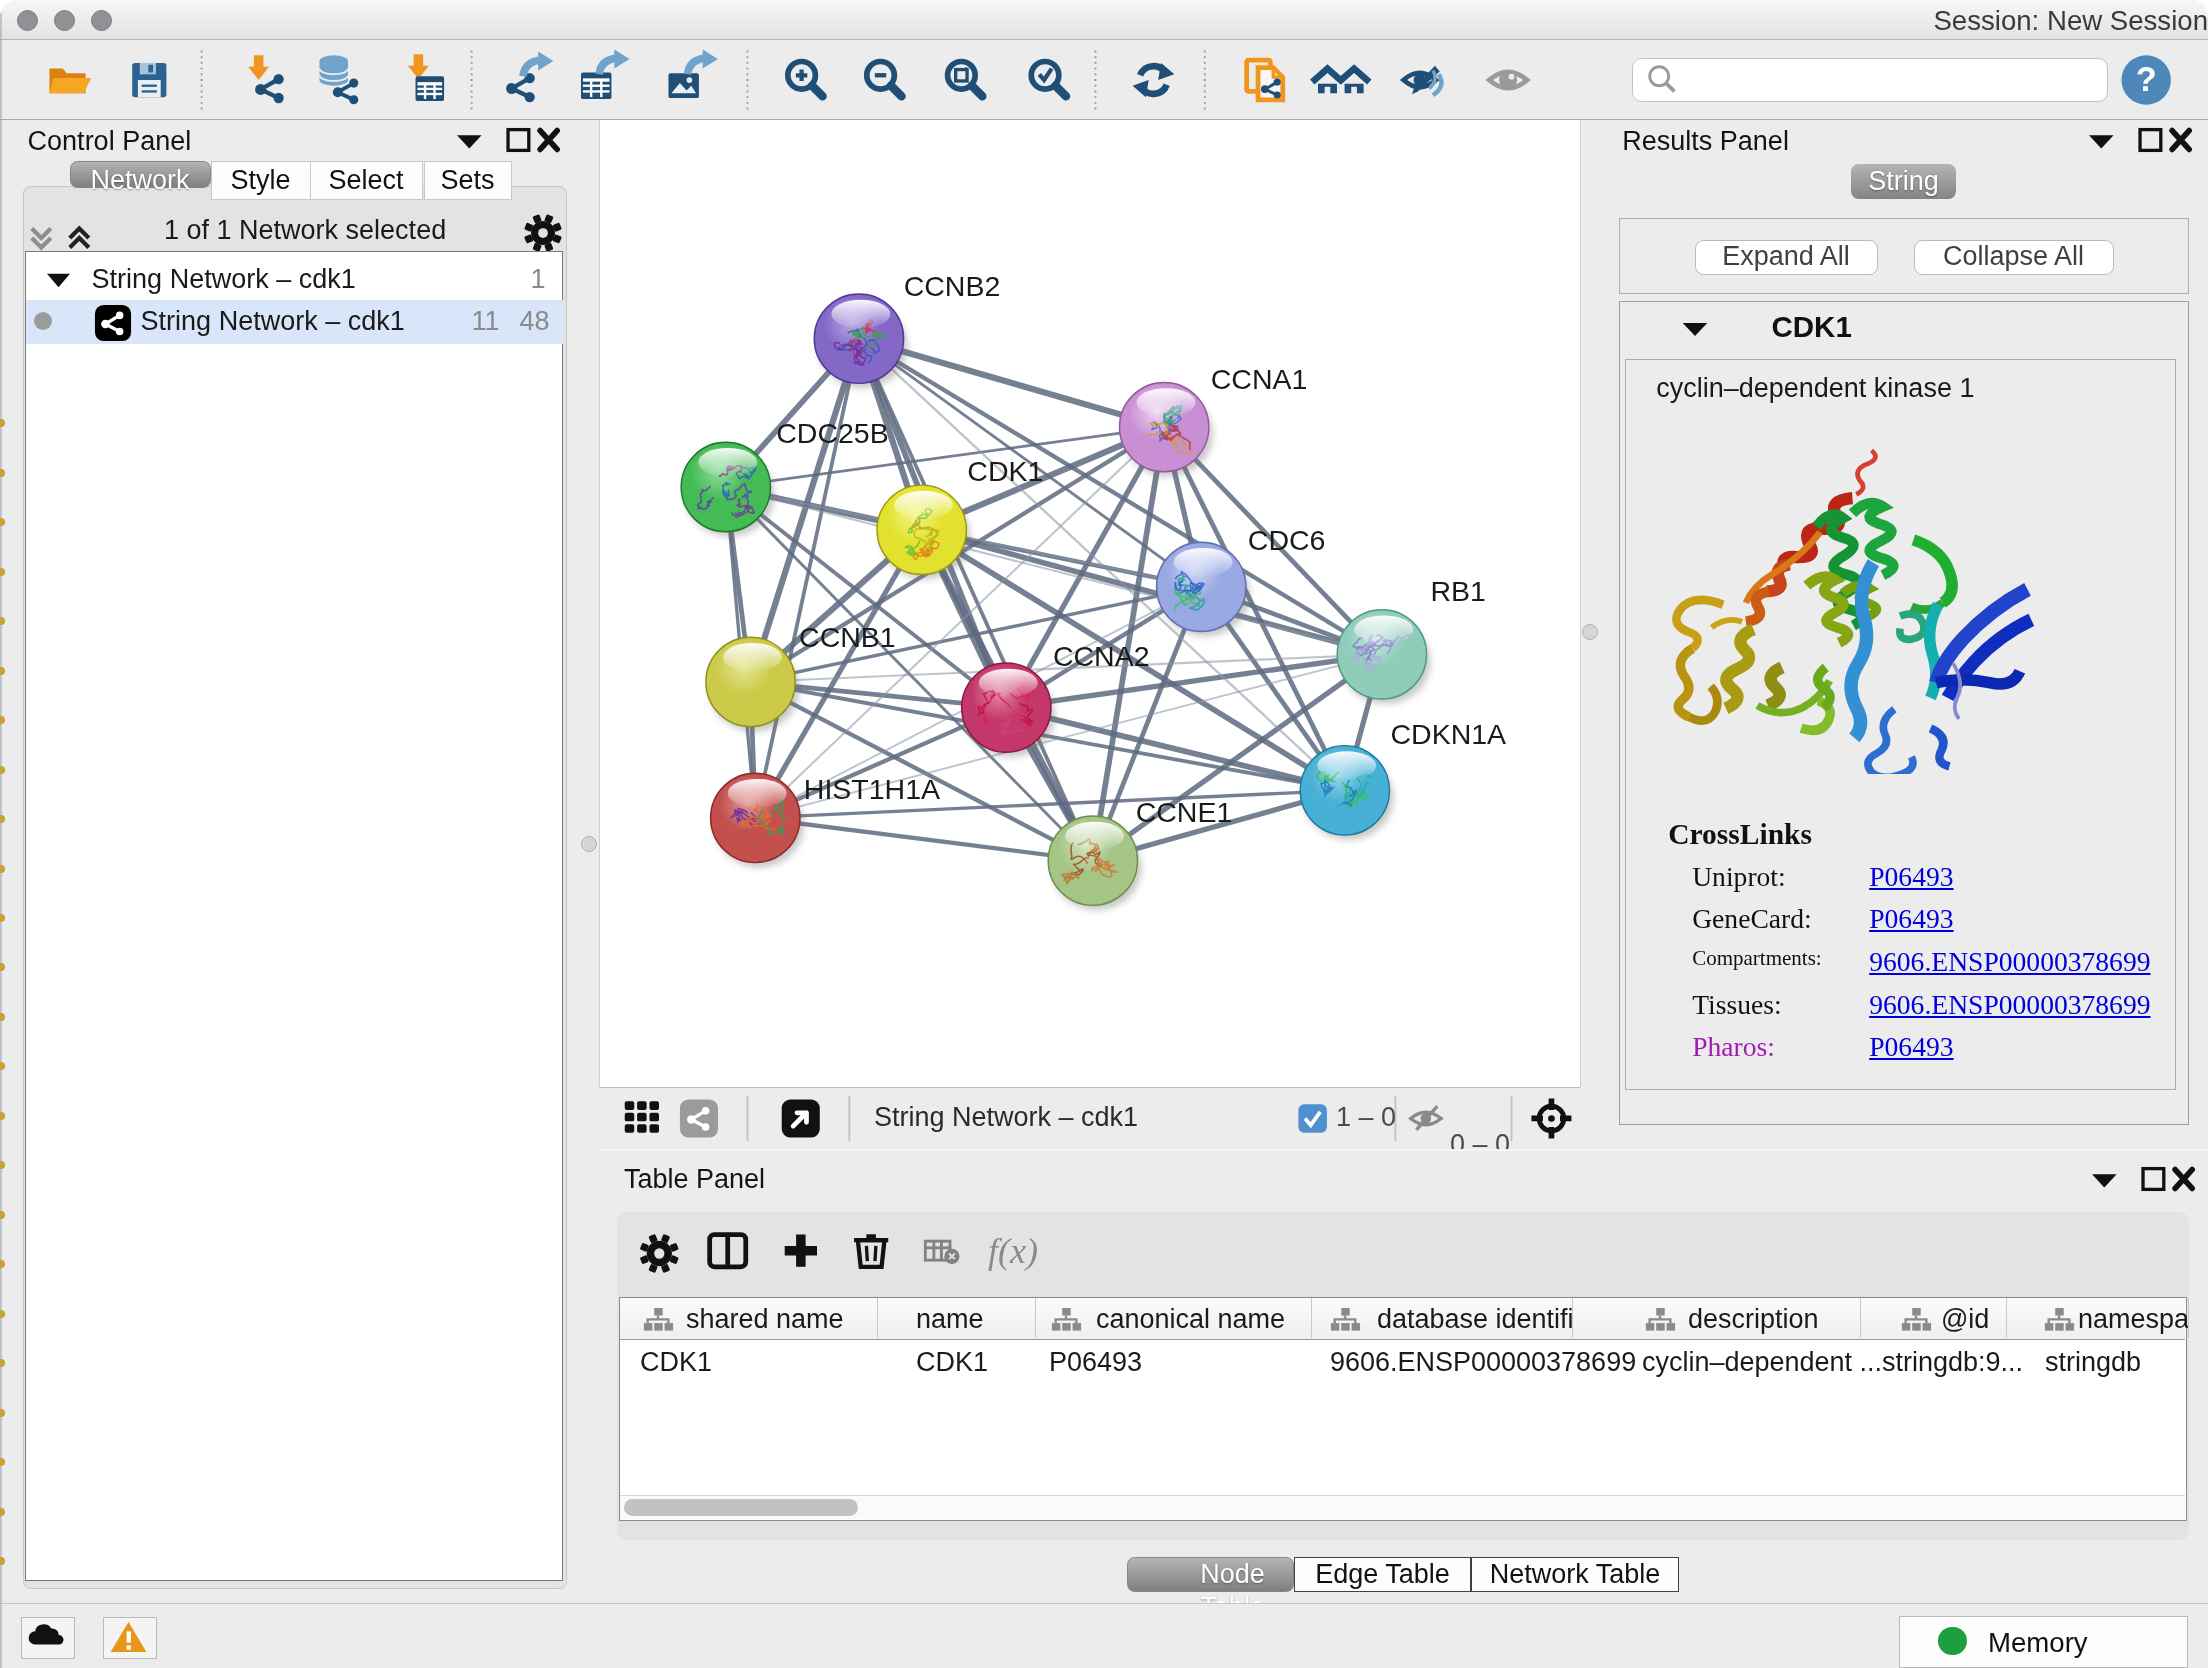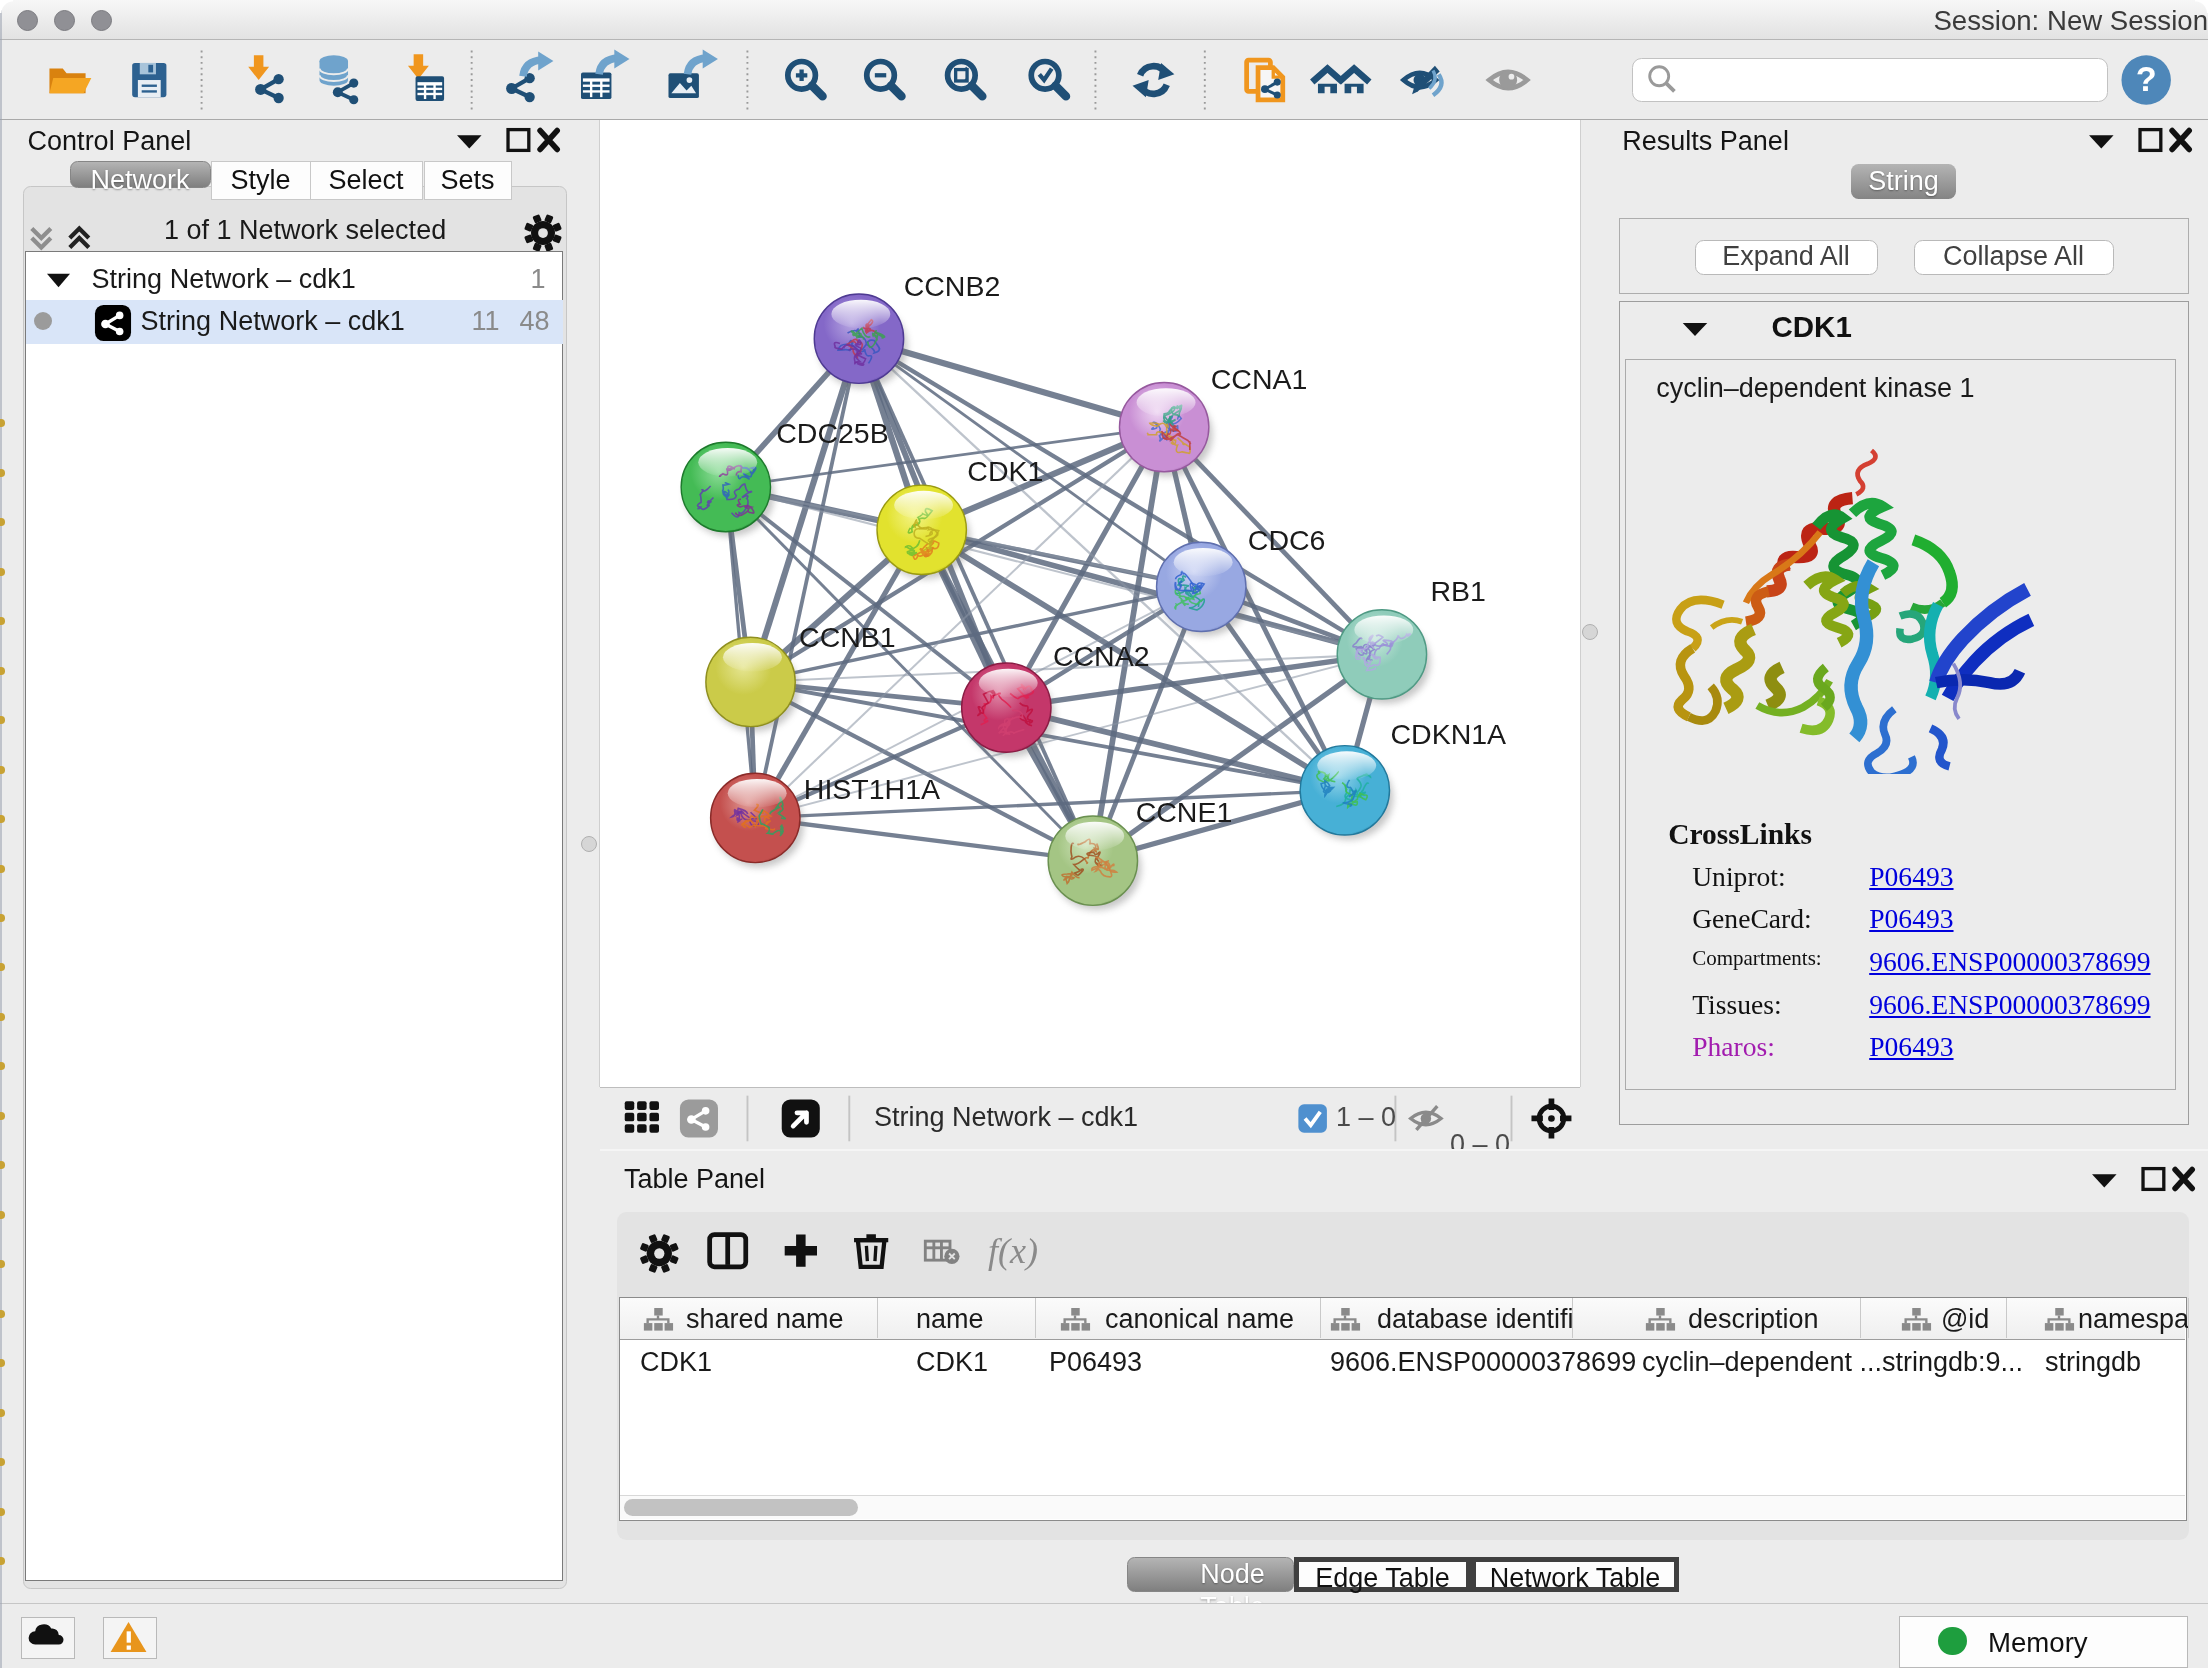--- a/index.html
+++ b/index.html
@@ -38,21 +38,21 @@
 #rp-box2 { position:absolute; left:9.5px; top:181px; width:570px; height:824px; background:#ececec; border:1.9px solid #9d9d9d; }
 #rp-inner { position:absolute; left:5.7px; top:57px; width:551px; height:731px; background:#ececec; border:1.9px solid #ababab; }
 .serif { font-family:"Liberation Serif", serif; }
 #tablepanel { position:absolute; left:600px; top:1151px; width:1608px; height:451px; background:#ececec; }
 #tp-title { position:absolute; left:24px; top:13.3px; font-size:27px; color:#141414; }
 #tp-box { position:absolute; left:17px; top:61px; width:1572px; height:328px; background:#e3e3e3; border-radius:9.5px; }
 #tp-table { position:absolute; left:1.9px; top:85px; width:1568px; height:224px; background:#ffffff; border:1.9px solid #8b8b8b; }
 #tp-header { position:absolute; left:0; top:0; width:1565px; height:42px; background:linear-gradient(#fbfbfb,#efefef); border-bottom:1.9px solid #9c9c9c; font-size:27px; color:#1a1a1a; }
 .hcol { position:absolute; top:0; height:40px; border-right:1px solid #c9c9c9; }
 .tcell { position:absolute; top:49px; font-size:27px; color:#1a1a1a; }
-.btab { position:absolute; top:406px; height:35px; background:#fdfdfd; border:5px solid #404040; font-size:27px; color:#111;
+.btab { position:absolute; top:406px; height:35px; background:#fdfdfd; border:1px solid #404040; font-size:27px; color:#111;
   text-align:center; line-height:33px; }
 .btab.sel { background:linear-gradient(#b4b4b4,#7f7f7f); color:#fff; border:1px solid #868686; border-radius:7.6px;
   text-shadow:0 1px 1.9px rgba(0,0,0,.35);}
 #bottombar { position:absolute; left:0; top:1603px; width:2208px; height:67px; background:#ececec; border-top:1px solid #c6c6c6; }
 .bbtn { position:absolute; top:13.3px; width:54px; height:42px; background:#f4f4f4; border:1.9px solid #b9b9b9; }
 #memorybtn { position:absolute; left:1899px; top:12.4px; width:289px; height:52px; background:#fdfdfd; border:1.9px solid #b9b9b9;
   font-size:27.6px; color:#111; }
 </style>
 </head>
 <body>
@@ -730,21 +730,21 @@
               <rect x="2" y="18" width="9" height="8" fill="#8a8a8a"></rect>
               <rect x="13" y="18" width="9" height="8" fill="#8a8a8a"></rect>
               <rect x="24" y="18" width="9" height="8" fill="#8a8a8a"></rect>
               <path d="M 17 10 L 17 14 M 6 18 L 6 14 L 28 14 L 28 18" stroke="#8a8a8a" stroke-width="2.5" fill="none"></path>
             </svg>
             <div class="abs" style="left:66px;top:5.7px;white-space:nowrap;">shared name</div>
           </div>
           <div class="hcol" style="left:258px;width:158px;overflow:hidden;">
             <div class="abs" style="left:38px;top:5.7px;white-space:nowrap;">name</div>
           </div>
-          <div class="hcol" style="left:425px;width:276px;overflow:hidden;text-decoration:underline;">
+          <div class="hcol" style="left:416px;width:276px;overflow:hidden;text-decoration:underline;">
             <svg class="abs" style="left:14.3px;top:7.6px;" width="32" height="28.5" viewBox="0 0 34 30">
               <rect x="13" y="2" width="9" height="8" fill="#8a8a8a"></rect>
               <rect x="2" y="18" width="9" height="8" fill="#8a8a8a"></rect>
               <rect x="13" y="18" width="9" height="8" fill="#8a8a8a"></rect>
               <rect x="24" y="18" width="9" height="8" fill="#8a8a8a"></rect>
               <path d="M 17 10 L 17 14 M 6 18 L 6 14 L 28 14 L 28 18" stroke="#8a8a8a" stroke-width="2.5" fill="none"></path>
             </svg>
             <div class="abs" style="left:60px;top:5.7px;white-space:nowrap;">canonical name</div>
           </div>
           <div class="hcol" style="left:691px;width:262px;overflow:hidden;">

